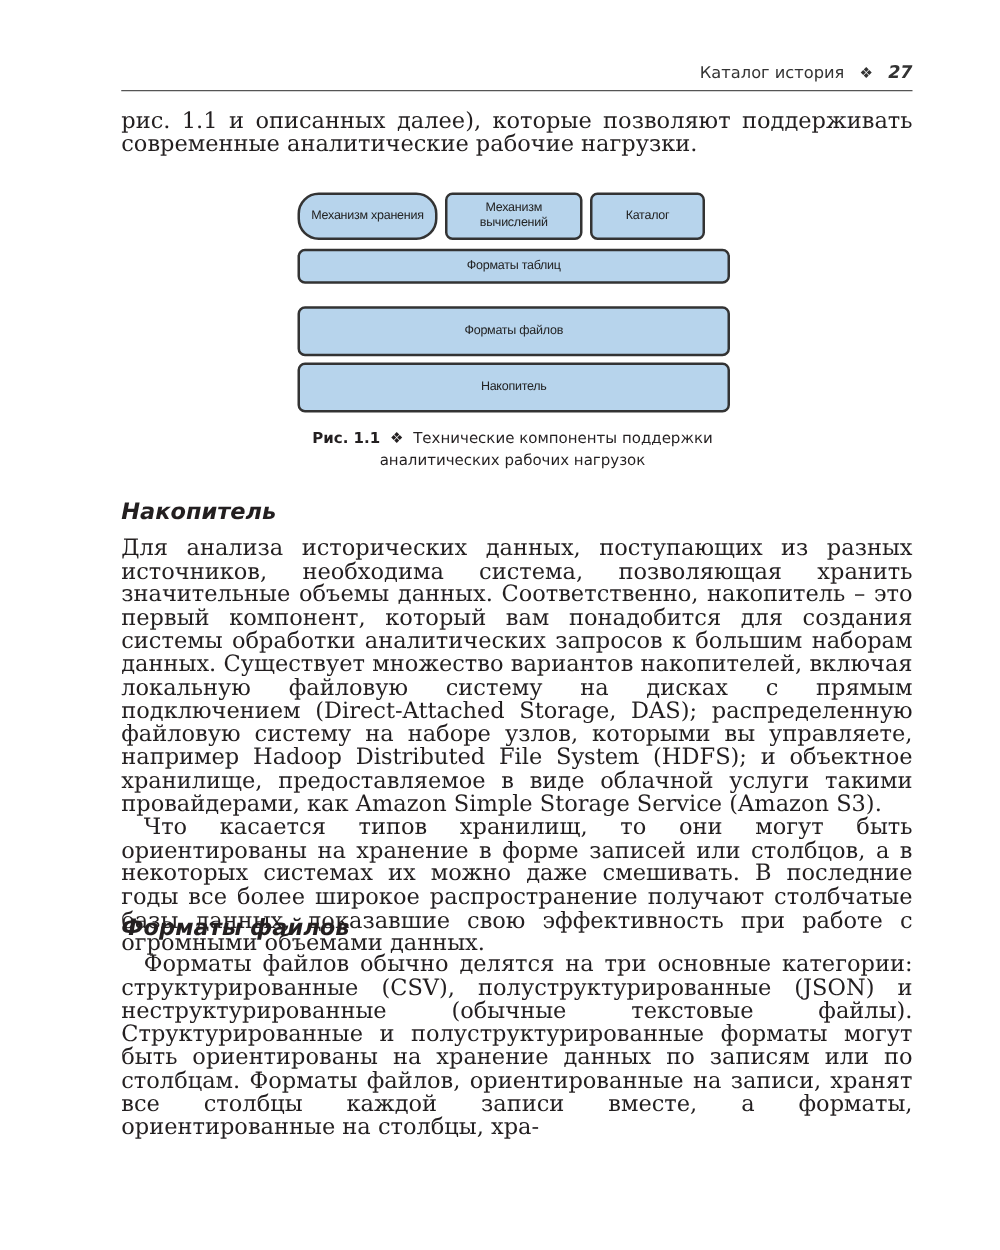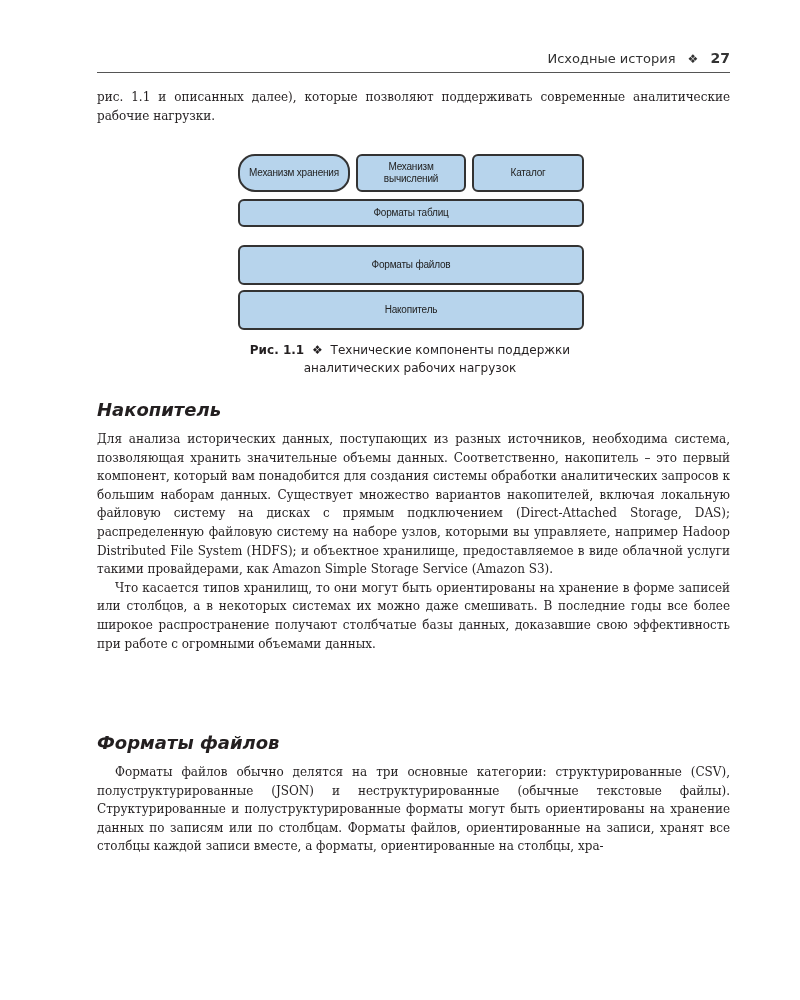--- a/index.html
+++ b/index.html
@@ -4,24 +4,24 @@
 <style>
   html, body { margin: 0; padding: 0; background: #ffffff; }
   body { width: 800px; height: 1000px; position: relative; overflow: hidden; color: #231f20; }
   .running-head {
     position: absolute; left: 97px; top: 50px; width: 633px; height: 22px;
     border-bottom: 1px solid #555; font-family: "DejaVu Sans", sans-serif; font-size: 13px;
     text-align: right; color: #333;
   }
   .running-head .title { margin-right: 8px; }
   .running-head .orn { margin-right: 8px; font-size: 12px; }
-  .running-head .pnum { font-weight: bold; font-size: 14px; }
+  .running-head .pnum { font-weight: bold; font-size: 14px; font-style: italic; }
   .body-text {
     position: absolute; left: 97px; width: 633px;
-    font-family: "DejaVu Serif", serif; font-size: 12px; line-height: 18.6px;
+    font-family: "DejaVu Serif", serif; font-size: 18px; line-height: 18.6px;
     text-align: justify; color: #231f20;
   }
   .body-text p { margin: 0; }
   .body-text p.indent { text-indent: 18px; }
   .heading {
     position: absolute; left: 97px; font-family: "DejaVu Sans", sans-serif;
     font-weight: bold; font-style: italic; font-size: 18px; color: #231f20;
   }
   .figure { position: absolute; left: 238px; top: 154px; width: 346px; }
   .box {
@@ -33,33 +33,33 @@
   .caption {
     position: absolute; left: 200px; top: 341px; width: 420px; text-align: center;
     font-family: "DejaVu Sans", sans-serif; font-size: 12px; line-height: 18px; color: #231f20;
   }
   .caption .label { font-weight: bold; }
 </style>
 </head>
 <body>
 
 <div class="running-head">
-  <span class="title">Исходные история</span>
+  <span class="title">Каталог история</span>
   <span class="orn">❖</span>
   <span class="pnum">27</span>
 </div>
 
 <div class="body-text" style="top:88px;">
   <p>рис. 1.1 и описанных далее), которые позволяют поддерживать современные аналитические рабочие нагрузки.</p>
 </div>
 
 <div class="figure">
   <div class="box" style="left:0; top:0; width:112px; height:38px;border-radius:17px;">Механизм хранения</div>
   <div class="box" style="left:118px; top:0; width:110px; height:38px; padding:0 18px;">Механизм вычислений</div>
-  <div class="box" style="left:234px; top:0; width:112px; height:38px;">Каталог</div>
+  <div class="box" style="left:234px; top:0; width:92px; height:38px;">Каталог</div>
   <div class="box" style="left:0; top:45px; width:346px; height:28px;">Форматы таблиц</div>
   <div class="box" style="left:0; top:91px; width:346px; height:40px;">Форматы файлов</div>
   <div class="box" style="left:0; top:136px; width:346px; height:40px;">Накопитель</div>
 </div>
 
 <div class="caption">
   <span class="label">Рис. 1.1</span>
   <span style="margin:0 4px;">❖</span>
   <span>Технические компоненты поддержки аналитических рабочих нагрузок</span>
 </div>

